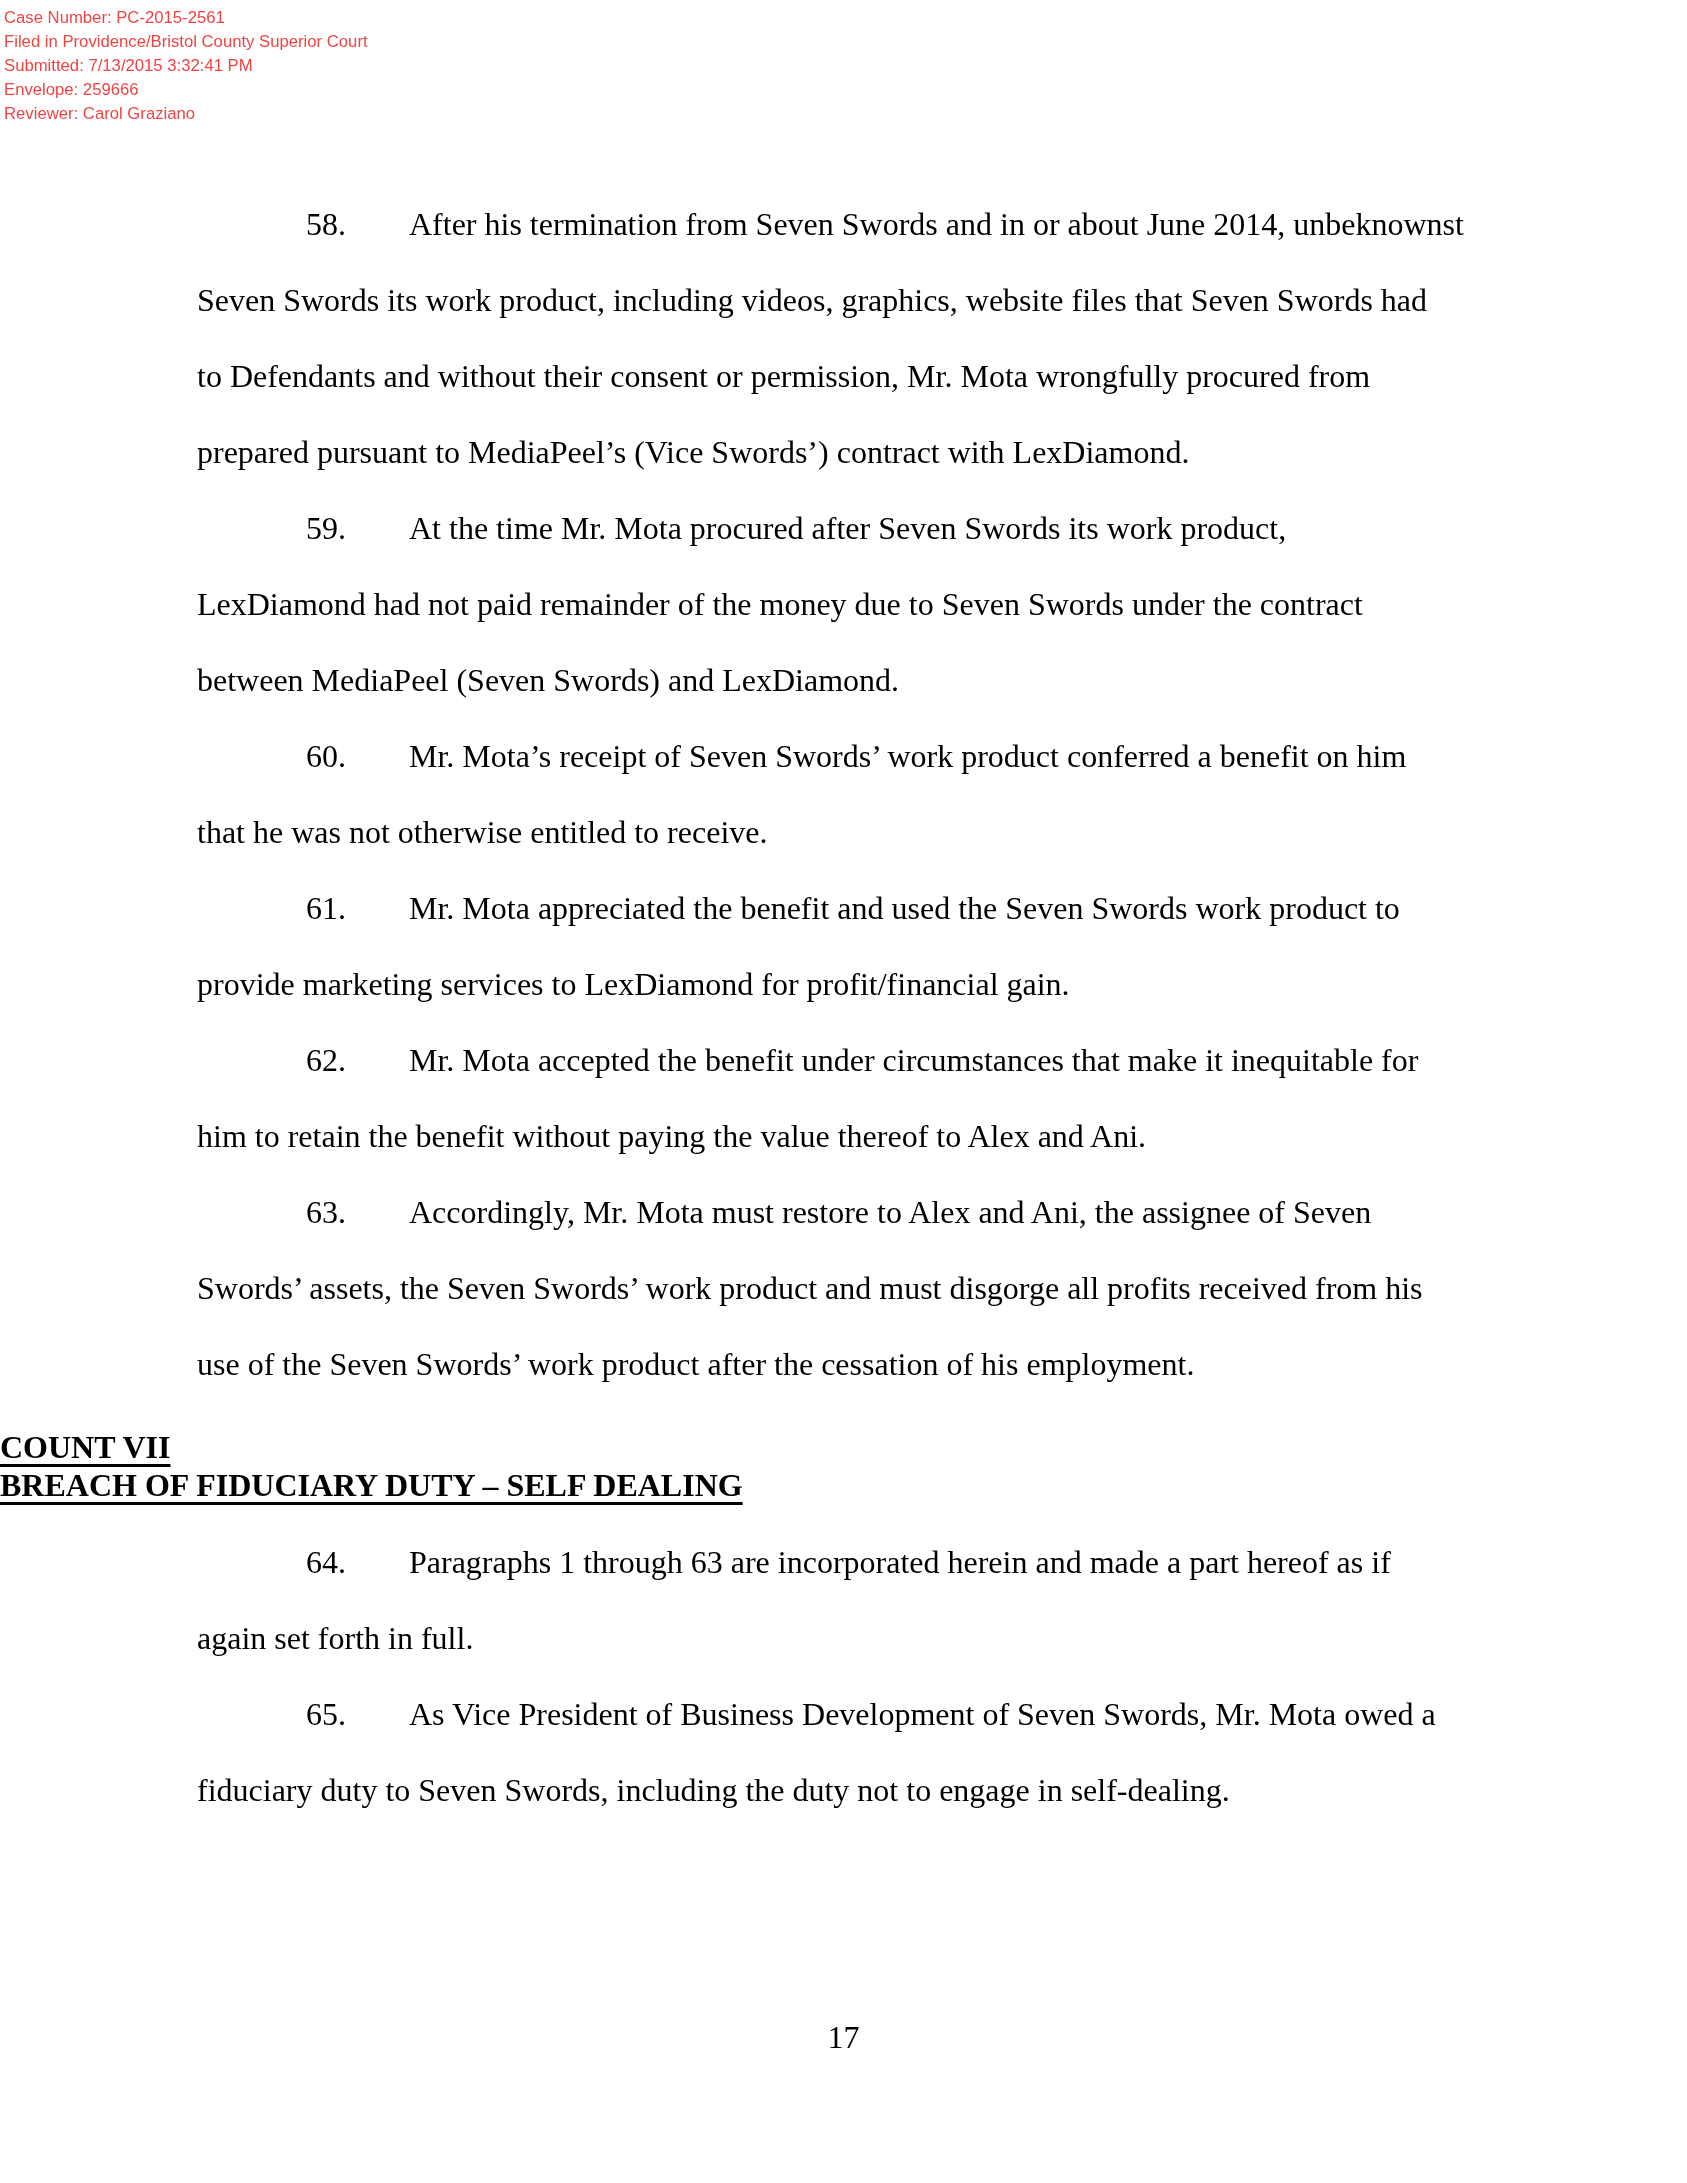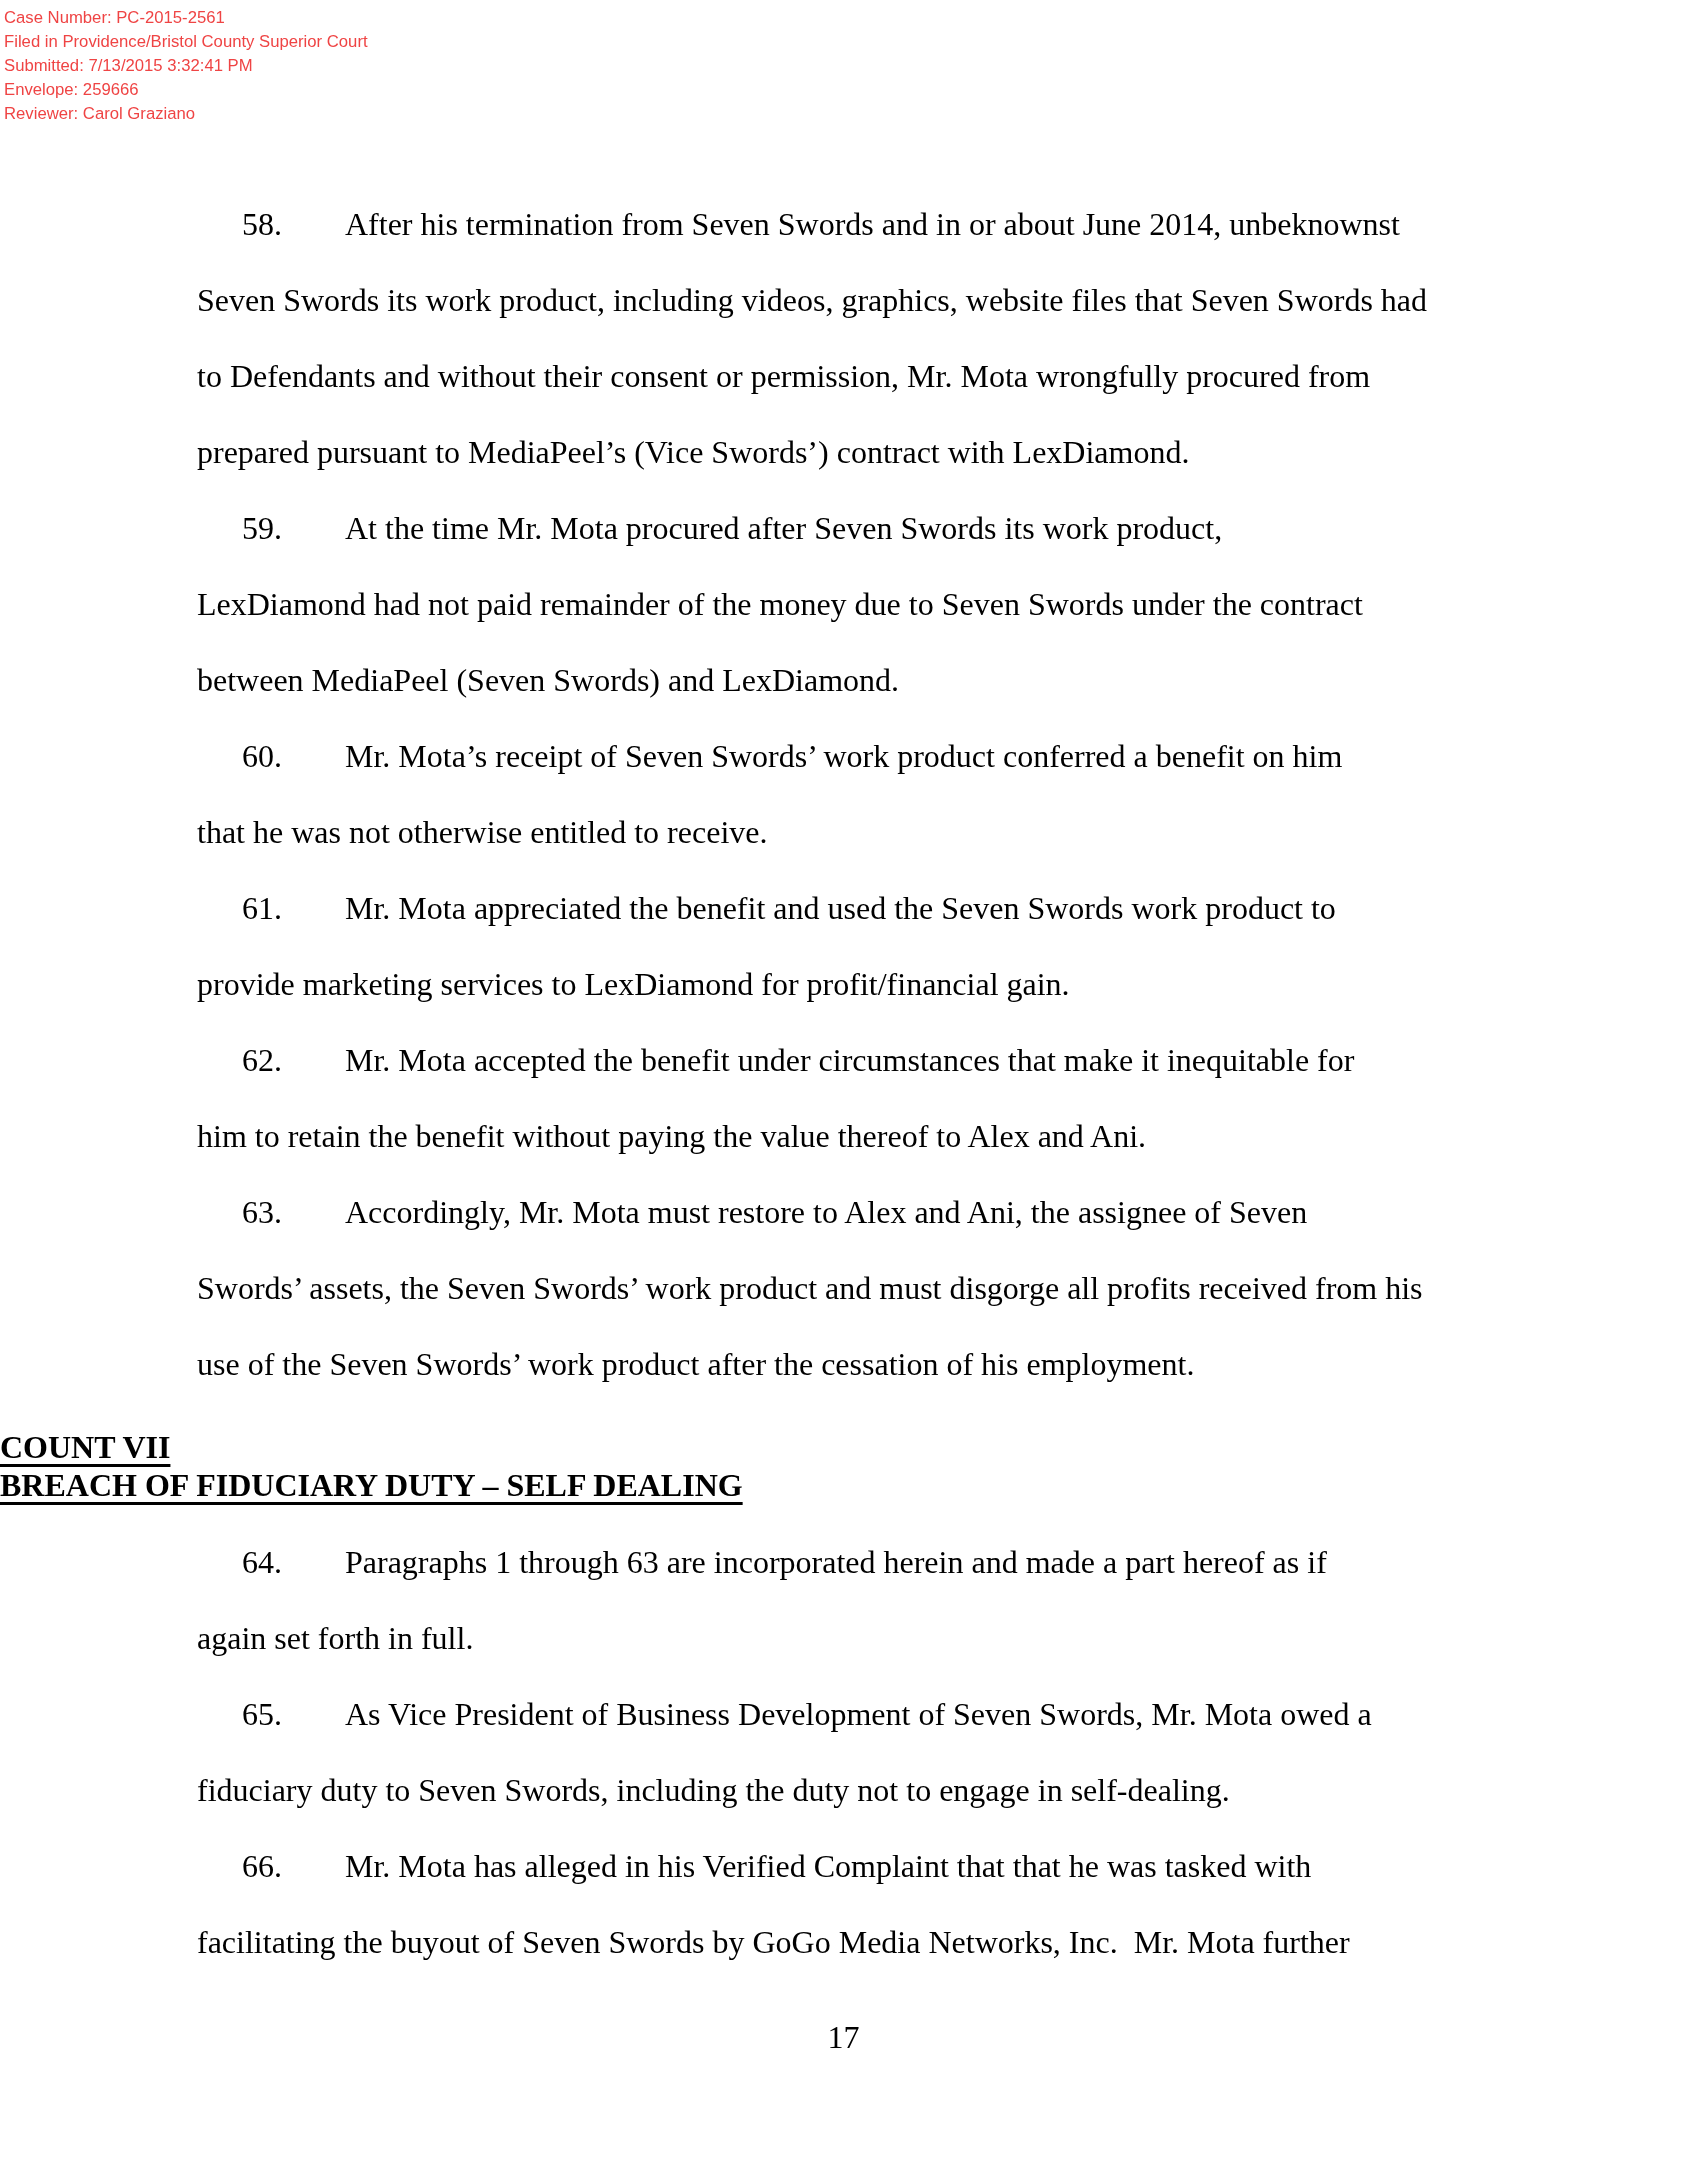--- a/index.html
+++ b/index.html
@@ -33,21 +33,21 @@
   .block-1 { top: 205px; }
   .block-2 { top: 1543px; }
   .line {
     height: 76px;
     line-height: 38px;
     font-size: 32px;
     white-space: pre;
   }
   .pnum {
     display: inline-block;
-    margin-left: 45px;
+    margin-left: 109px;
     width: 103px;
   }
   .count-heading {
     position: absolute;
     left: 0;
     width: 1393px;
     top: 1428px;
     font-size: 32px;
     font-weight: bold;
     line-height: 38px;
@@ -128,23 +128,19 @@
     <div>
       <div class="line"><span class="pnum">64.</span><span>Paragraphs 1 through 63 are incorporated herein and made a part hereof as if</span></div>
       <div class="line">again set forth in full.</div>
     </div>
 
     <div>
       <div class="line"><span class="pnum">65.</span><span>As Vice President of Business Development of Seven Swords, Mr. Mota owed a</span></div>
       <div class="line">fiduciary duty to Seven Swords, including the duty not to engage in self-dealing.</div>
     </div>
 
-    <div>
-      <div class="line"><span class="pnum">66.</span><span>Mr. Mota has alleged in his Verified Complaint that that he was tasked with</span></div>
-      <div class="line">facilitating the buyout of Seven Swords by GoGo Media Networks, Inc.  Mr. Mota further</div>
-    </div>
 
   </div>
 
   <div class="page-number">17</div>
 
 </div>
 
 
 </body></html>

